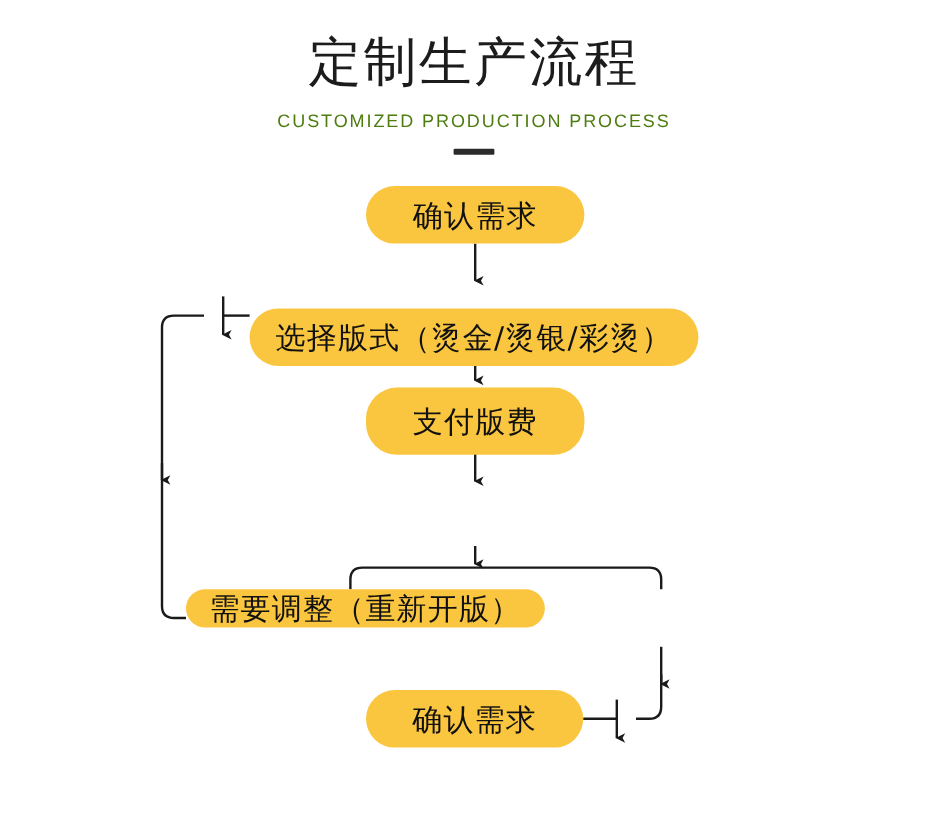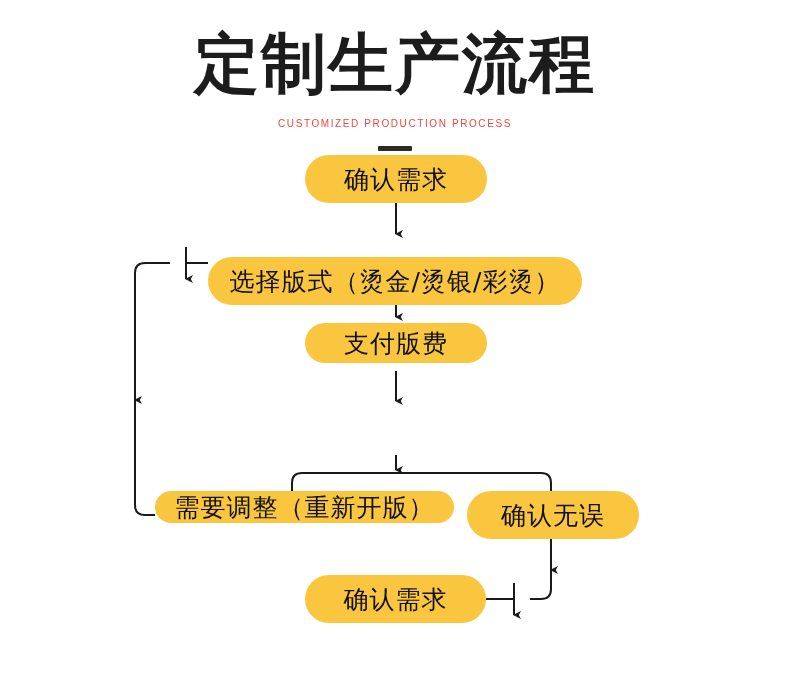--- a/index.html
+++ b/index.html
@@ -18,36 +18,36 @@
 
   
   .header {
     position: absolute;
     left: 0;
     top: 0;
     width: 790px;
     text-align: center;
   }
   .header-title {
-    margin: 11px;
+    margin: 0;
     padding-top: 22px;
-    font-size: 65px;
+    font-size: 44px;
     line-height: 62px;
-    font-weight: 700;
+    font-weight: 400;
     color: #1c1c1c;
     letter-spacing: 2px;
     font-family: "DejaVu Sans", "Liberation Sans", sans-serif;
   }
   .header-subtitle {
     margin: 0;
     padding-top: 10px;
-    font-size: 10px;
+    font-size: 15px;
     line-height: 16px;
     letter-spacing: 1.6px;
-    color: #ef4444;
+    color: #4d7c0f;
     font-family: "Liberation Sans", "DejaVu Sans", sans-serif;
     font-weight: 400;
   }
   .header-rule {
     width: 34px;
     height: 5px;
     background: #2b2b2b;
     margin: 14px auto 0 auto;
     border-radius: 1px;
   }
@@ -81,21 +81,21 @@
     font-size: 25px;
     line-height: 1;
     letter-spacing: 1px;
     white-space: nowrap;
     font-family: "DejaVu Sans", "Liberation Sans", sans-serif;
   }
 
   
   #node-confirm-requirement { left: 305px; top: 155px; width: 182px; height: 48px; }
   #node-select-style        { left: 208px; top: 257px; width: 374px; height: 48px; }
-  #node-pay-plate-fee       { left: 305px; top: 323px; width: 182px; height: 40px; }
+  #node-pay-plate-fee       { left: 305px; top: 323px; width: 182px; height: 56px; }
   #node-deliver-sample      { left: 305px; top: 407px; width: 182px; height: 48px; }
   #node-need-adjust         { left: 155px; top: 491px; width: 299px; height: 32px; }
   #node-confirm-ok          { left: 467px; top: 491px; width: 172px; height: 48px; }
   #node-bulk-production     { left: 305px; top: 575px; width: 181px; height: 48px; }
 </style>
 </head>
 <body>
 
 <div class="header">
   <h1 class="header-title">定制生产流程</h1>
@@ -156,21 +156,18 @@
 
   <div class="node" id="node-pay-plate-fee">
     <span>支付版费</span>
   </div>
 
 
   <div class="node" id="node-need-adjust">
     <span>需要调整（重新开版）</span>
   </div>
 
-  <div class="node" id="node-confirm-ok">
-    <span>确认无误</span>
-  </div>
 
   <div class="node" id="node-bulk-production">
     <span>确认需求</span>
   </div>
 
 </div>
 
 </body></html>

